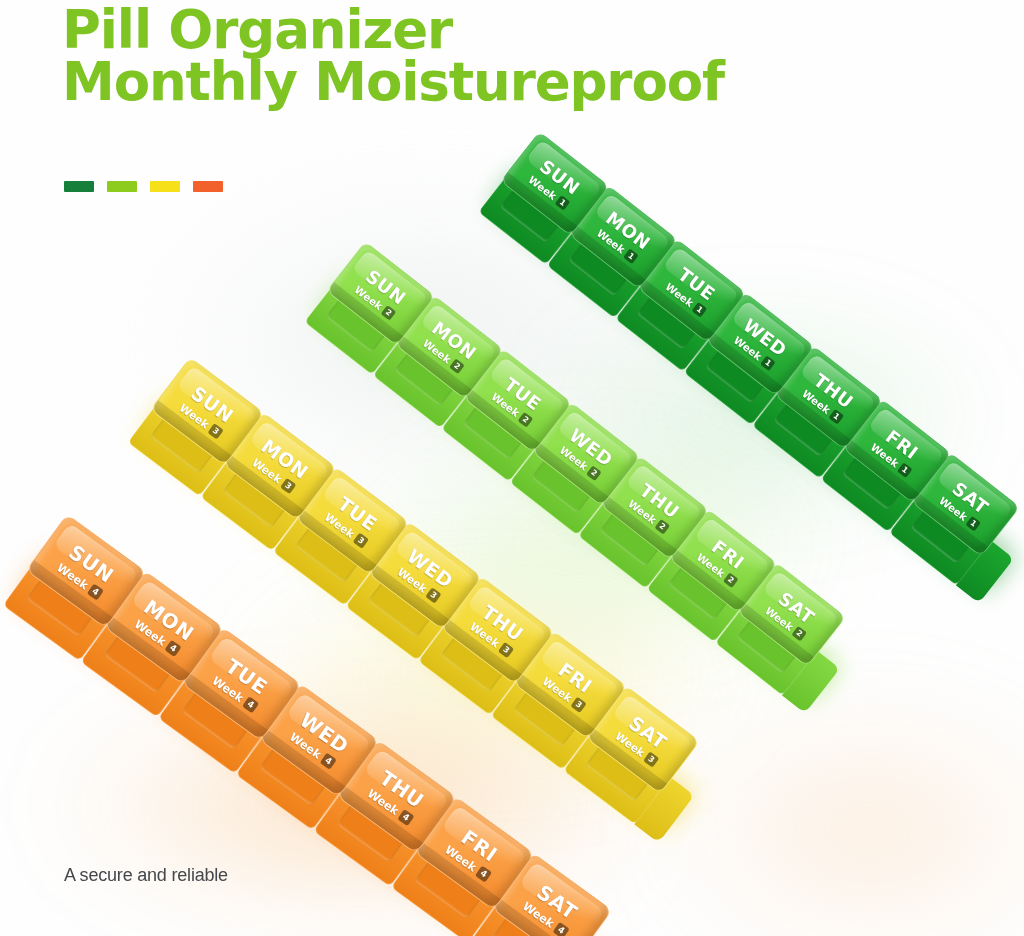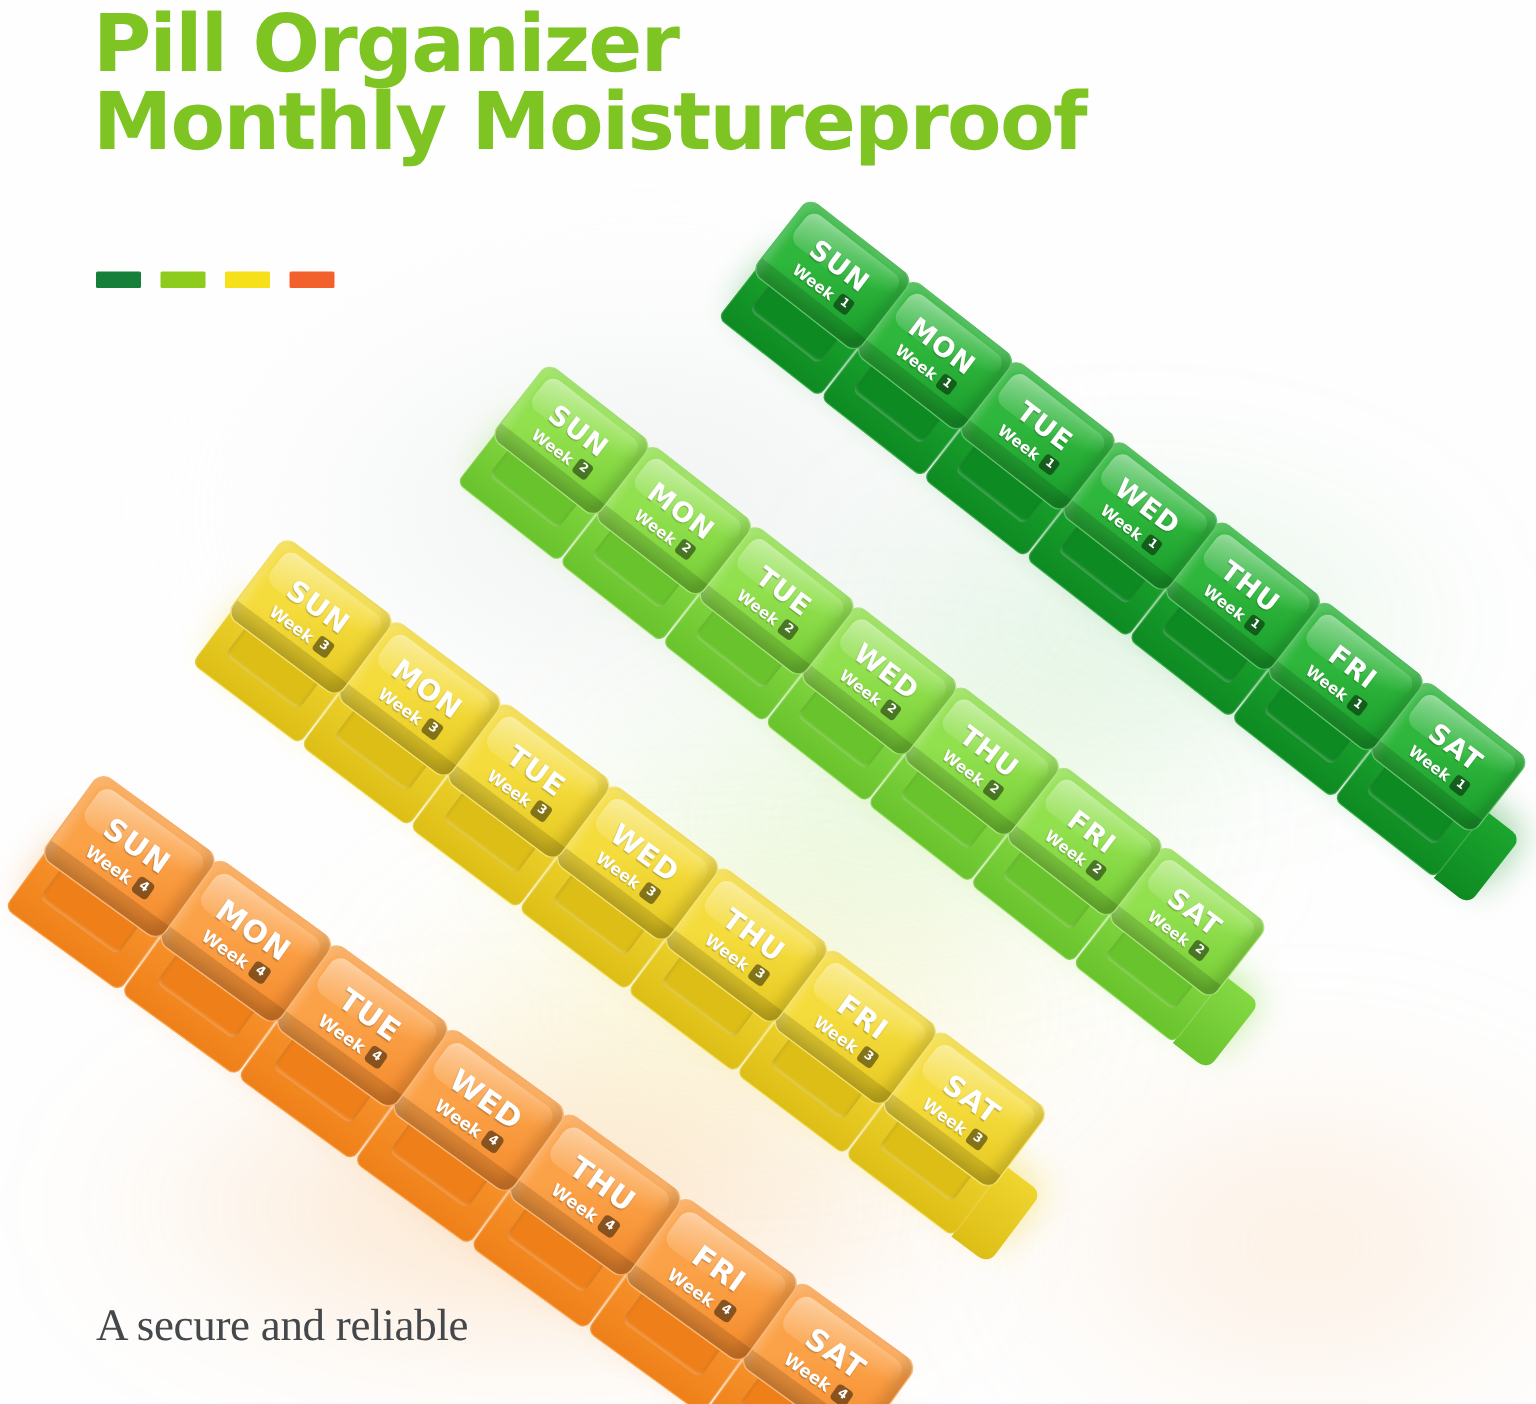--- a/index.html
+++ b/index.html
@@ -52,22 +52,22 @@
     position:absolute; left:64px; top:181px;
     display:flex; gap:13px; z-index:40;
   }
   #swatches .sw { width:30px; height:11px; border-radius:1px; }
 
   
   #caption {
     position:absolute; left:64px; top:864px; z-index:40;
   }
   #caption .cline {
-    font-size:30px; line-height:1.33; color:#45484b;
-    font-family:Liberation Serif, serif;
+    font-size:18px; line-height:1.33; color:#45484b;
+    font-family:Liberation Sans, sans-serif;
     letter-spacing:-.2px; white-space:nowrap;
   }
 
   
   .organizer {
     position:absolute;
     display:flex;
     transform-origin:left center;
     z-index:10;
   }

